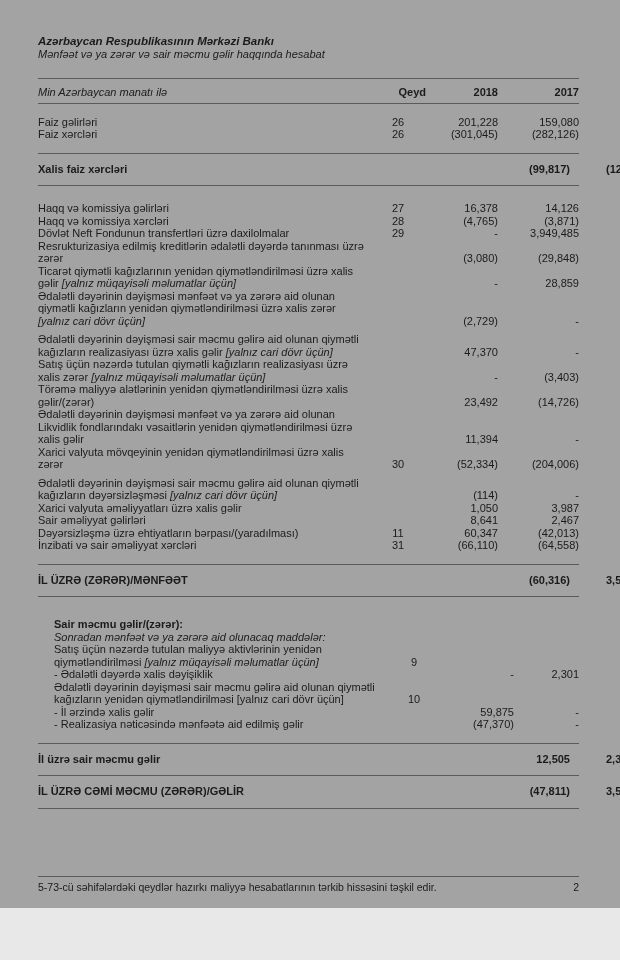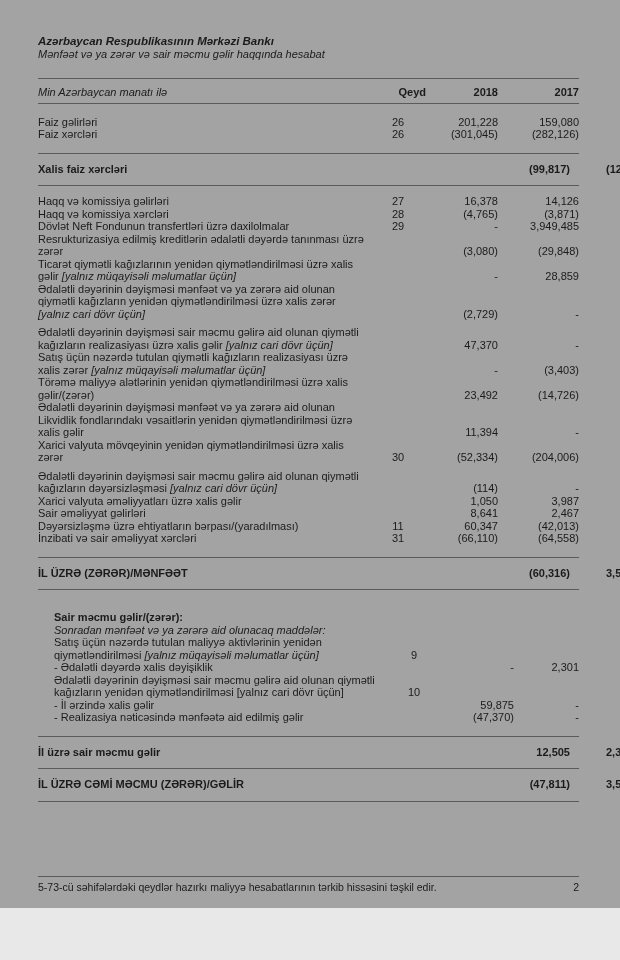--- a/index.html
+++ b/index.html
@@ -18,21 +18,21 @@
        font-size:11px;line-height:12.5px;}
   .cell-label{padding-right:4px;}
   .cell-note{text-align:center;}
   .cell-val{text-align:right;}
   .em{font-style:italic;}
 
   .header-row{padding:7px 0 4px;}
   .header-row .cell-label{font-style:italic;}
   .header-row .cell-note,.header-row .cell-val{font-weight:700;text-align:right;}
 
-  .group{margin-top:9px;}
+  .group{margin-top:16px;}
   .group.tight{margin-top:6px;}
   .group.first{margin-top:12px;}
   .group.section{margin-top:21px;margin-left:16px;}
   .rule.before-total{margin-top:12px;}
   .row-total{font-weight:700;padding:9px 0 10px;gap:36px;}
   .row-heading-bold .cell-label{font-weight:700;}
   .row-heading-italic .cell-label{font-style:italic;}
 
   .footer{position:absolute;left:38px;right:41px;top:876px;text-align:right;}
   .footer-text{display:flex;justify-content:space-between;

